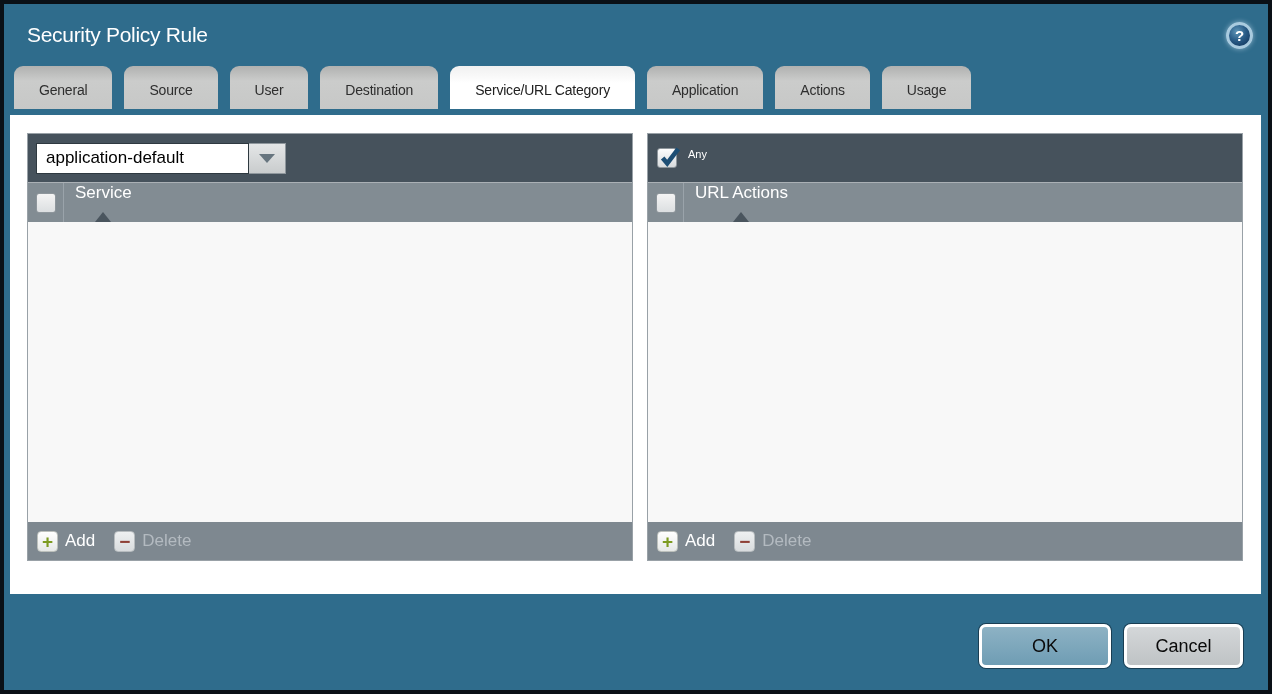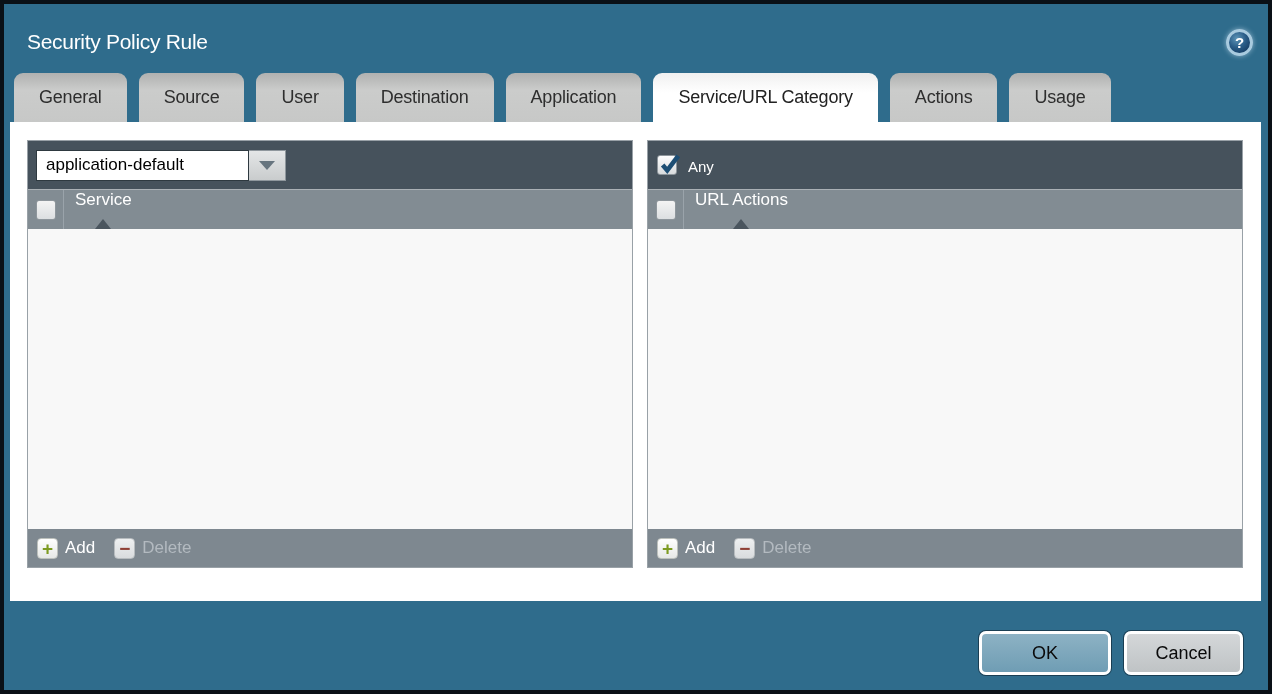--- a/index.html
+++ b/index.html
@@ -12,21 +12,20 @@
     background:#2f6c8c;
     position:relative;
     overflow:hidden;
   }
 
   
   .titlebar {
     height:62px;
     display:flex; align-items:center; justify-content:space-between;
     padding:0 15px 0 23px;
-    margin-top:7px;
   }
   .title {
     color:#ffffff; font-size:21px; letter-spacing:-0.3px;
   }
   .help-btn {
     width:27px; height:27px; border-radius:50%;
     background:radial-gradient(circle at 38% 32%, #5f96b8 0%, #2a5d88 45%, #173f66 80%);
     border:3px solid #a9cbdf;
     box-shadow:0 0 5px rgba(220,240,255,.55);
     color:#ffffff; font-weight:bold; font-size:15px;
@@ -34,25 +33,25 @@
     cursor:pointer;
   }
 
   
   .tabs {
     display:flex; gap:12px;
     padding-left:10px;
     height:49px;
   }
   .tab {
-    height:49px; line-height:49px;
+    height:43px; line-height:49px;
     padding:0 25px;
     background:linear-gradient(180deg,#b0b1b0 0%,#cbcccb 35%,#c7c8c7 100%);
     border-radius:9px 9px 0 0;
-    color:#2e2e2e; font-size:18px; letter-spacing:-0.2px;
+    color:#2e2e2e; font-size:14px; letter-spacing:-0.2px;
     cursor:pointer; white-space:nowrap;
   }
   .tab.active {
     background:linear-gradient(180deg,#f0f0f0 0%,#ffffff 40%);
     color:#222222;
   }
 
   
   .content {
     background:#ffffff;
@@ -97,21 +96,21 @@
     cursor:pointer;
   }
   .tri-down {
     width:0; height:0;
     border-left:8px solid transparent;
     border-right:8px solid transparent;
     border-top:9px solid #67757f;
   }
 
   
-  .any-row { display:flex; align-items:flex-end; gap:11px; color:#ffffff; font-size:15px; padding-left:1px; }
+  .any-row { display:flex; align-items:flex-start; gap:11px; color:#ffffff; font-size:11px; padding-left:1px; }
 
   
   .checkbox {
     width:20px; height:20px; flex:none;
     border-radius:3px;
     background:linear-gradient(180deg,#fdfdfd 0%,#d8dbdd 100%);
     border:1px solid #8e969c;
     position:relative;
     cursor:pointer;
   }
@@ -200,22 +199,22 @@
   <div class="titlebar">
     <div class="title">Security Policy Rule</div>
     <div class="help-btn">?</div>
   </div>
 
   <div class="tabs">
     <div class="tab">General</div>
     <div class="tab">Source</div>
     <div class="tab">User</div>
     <div class="tab">Destination</div>
+    <div class="tab active">Service/URL Category</div>
     <div class="tab">Application</div>
-    <div class="tab active">Service/URL Category</div>
     <div class="tab">Actions</div>
     <div class="tab">Usage</div>
   </div>
 
   <div class="content">
 
     <div class="panel left">
       <div class="panel-top">
         <div class="dropdown">
           <div class="dropdown-value">application-default</div>

